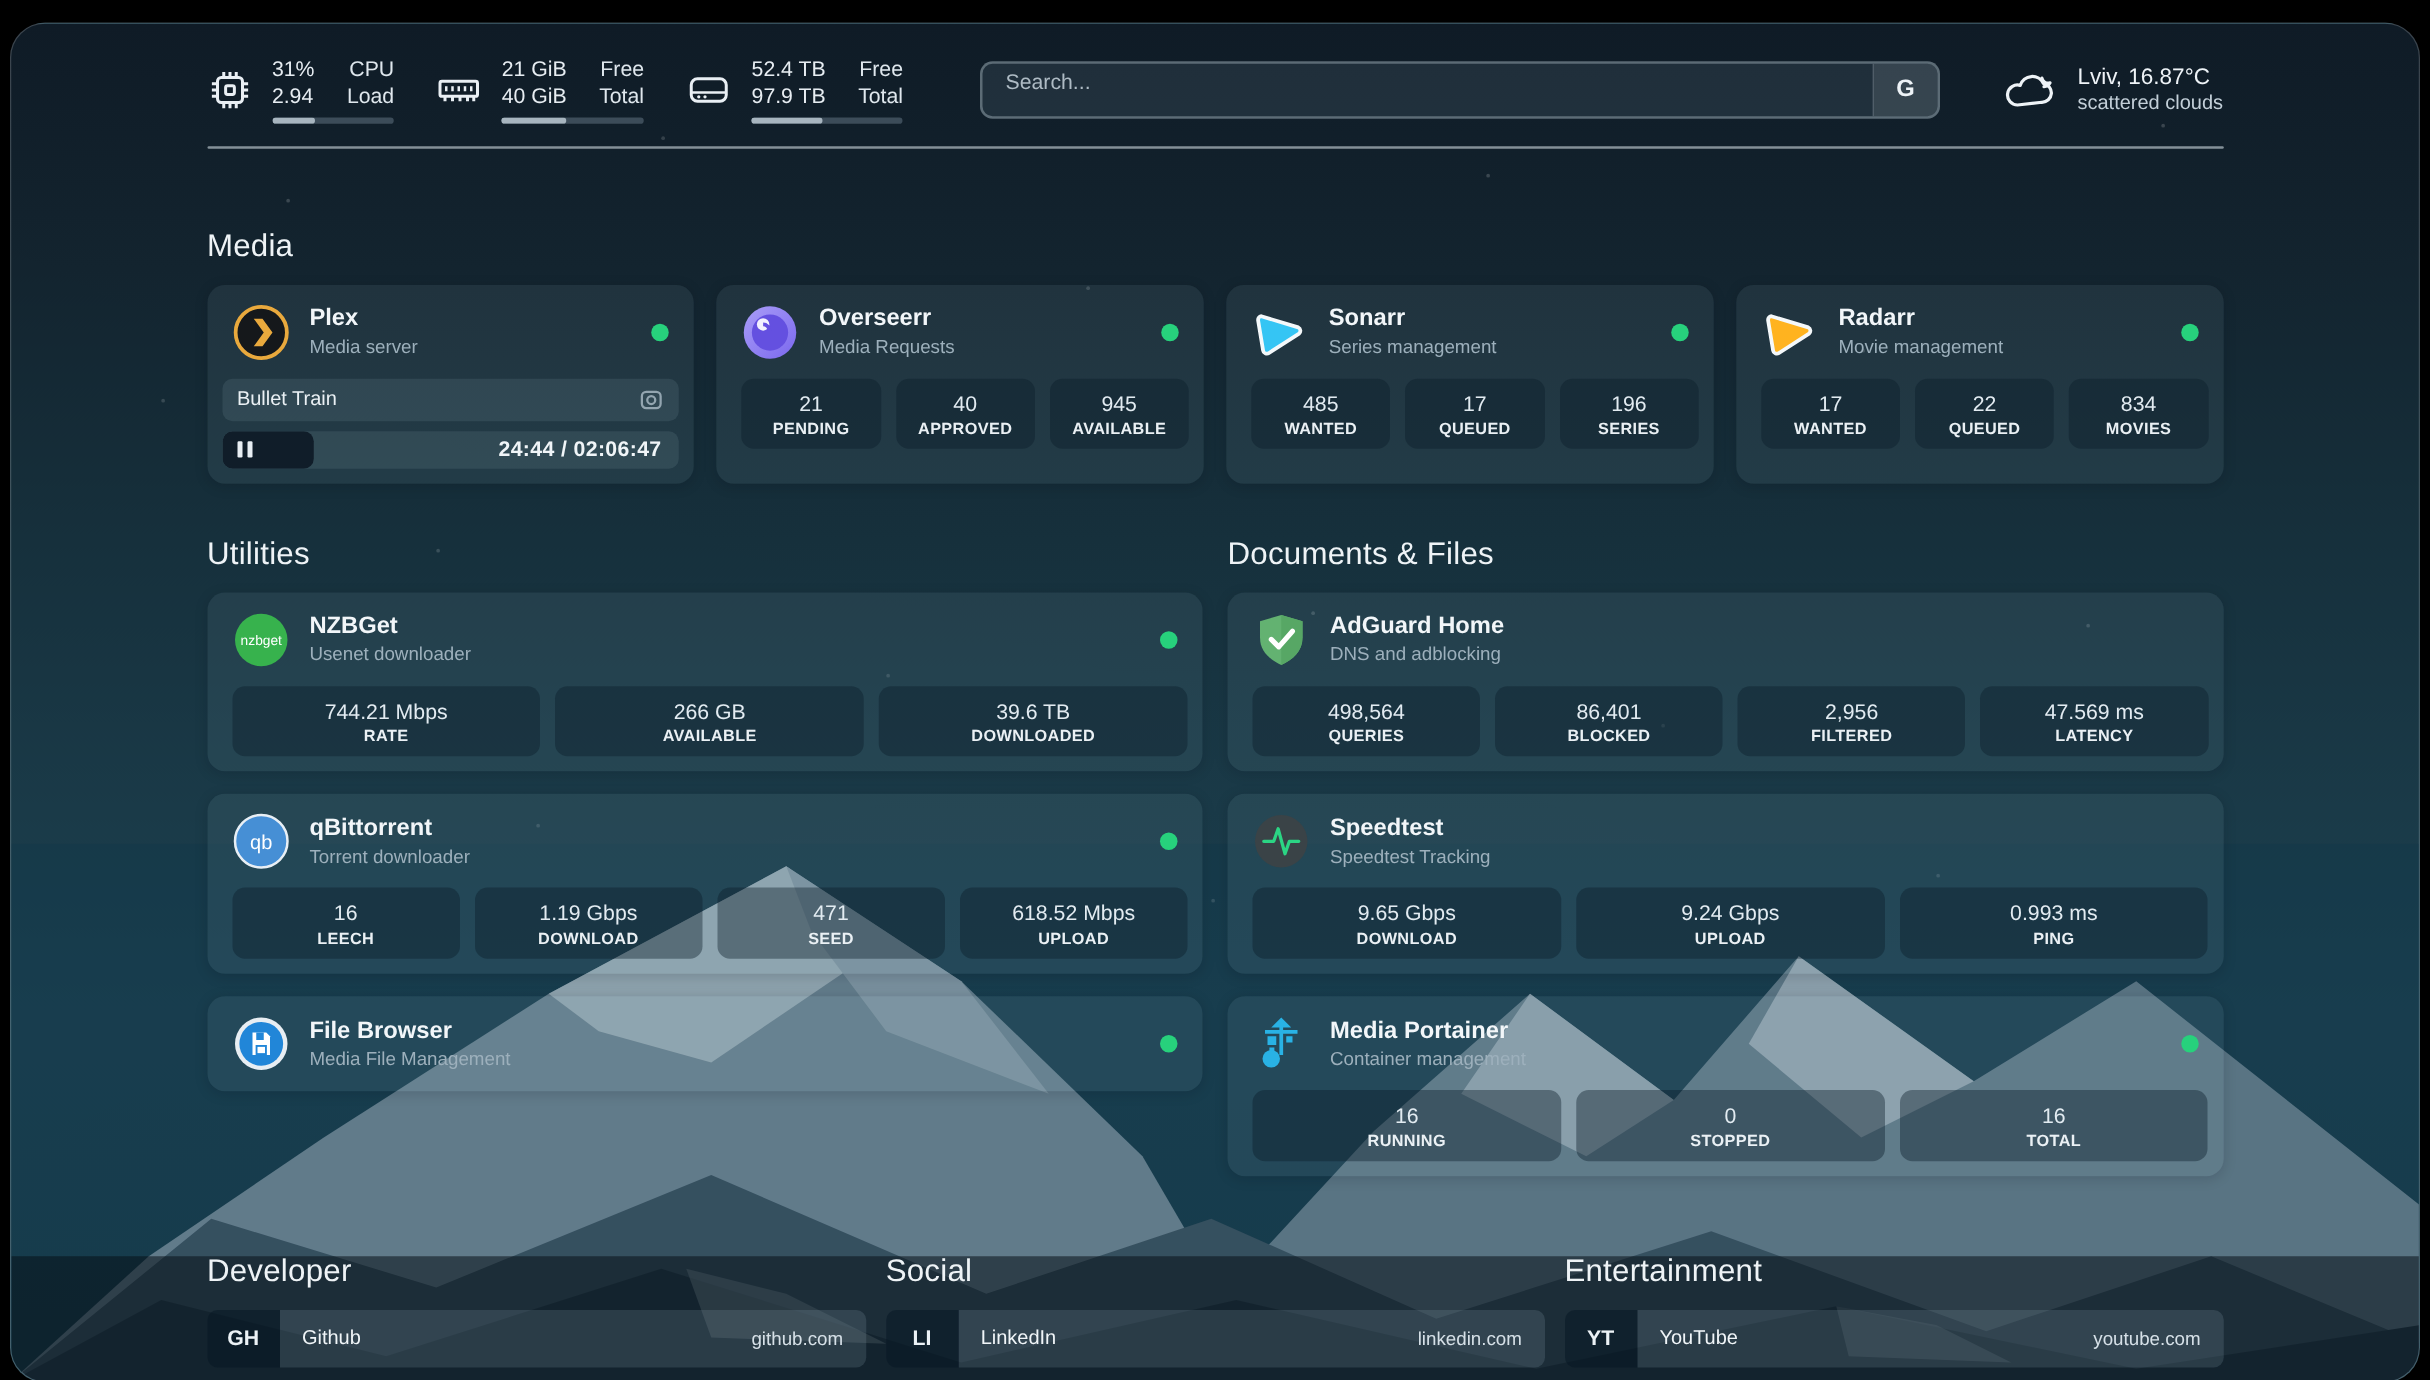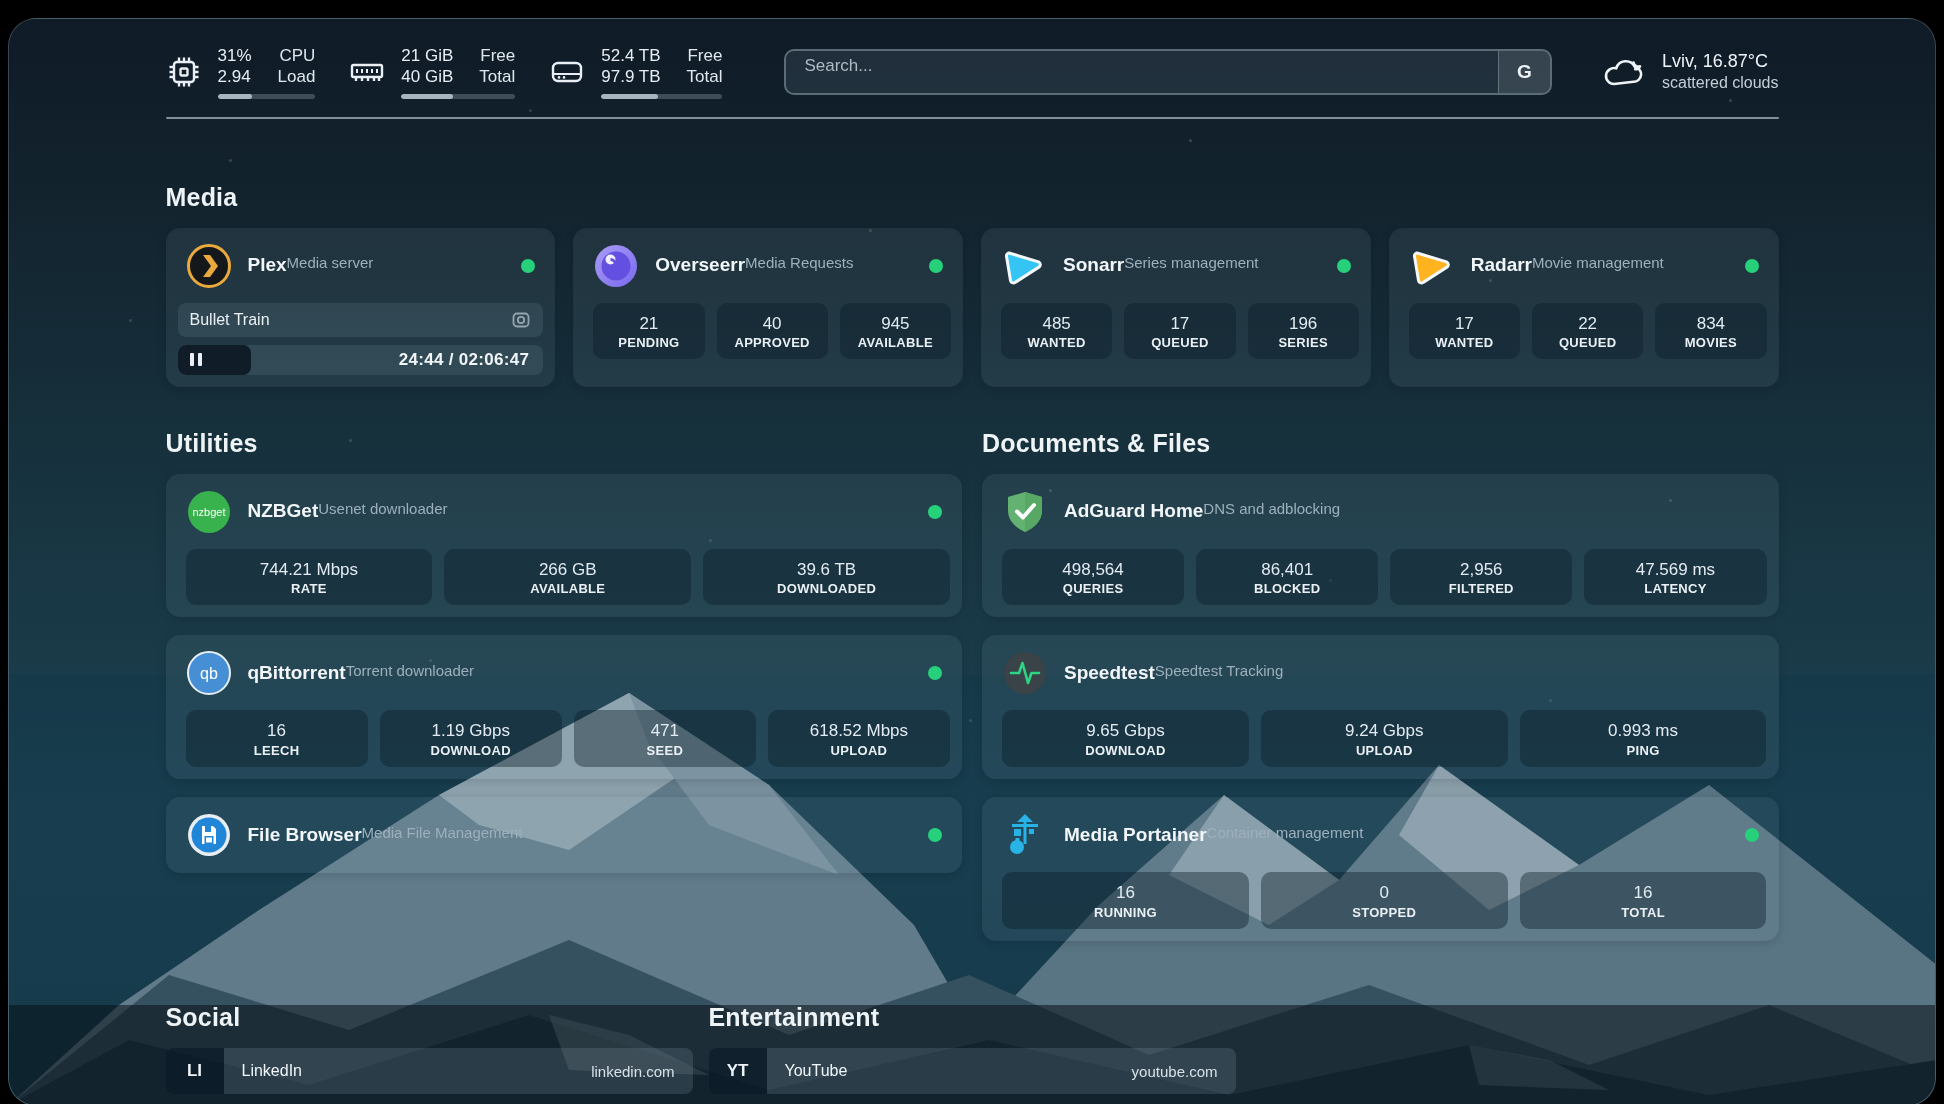--- a/index.html
+++ b/index.html
@@ -44,34 +44,34 @@
     background:rgba(255,255,255,.10); border-left:1px solid rgba(205,220,230,.3);
     display:flex; align-items:center; justify-content:center; font-size:19px; font-weight:700; color:#eef3f7; cursor:pointer;}
   .weather{ display:flex; align-items:center; gap:14px; }
   .weather .wicon{ width:48px; height:40px; color:#eef3f7; }
   .weather .wtxt{ display:flex; flex-direction:column; line-height:1.3; }
   .weather .wmain{ font-size:18px; color:#eef3f7; }
   .weather .wsub{ font-size:16px; color:#c3cfd8; }
   .sep{ margin-top:18px; height:2px; background:rgba(225,236,243,.55); border-radius:1px; }
 
   
-  .h-section{ font-size:25px; font-weight:700; color:#eef3f6; letter-spacing:.2px; }
+  .h-section{ font-size:25px; font-weight:400; color:#eef3f6; letter-spacing:.2px; }
   .media-title{ margin-top:64px; }
   .cards4{ margin-top:16px; display:grid; grid-template-columns:repeat(4,1fr); gap:18px; }
   .two-col-heads{ margin-top:42px; display:grid; grid-template-columns:1fr 1fr; gap:20px; }
   .two-cols{ margin-top:16px; display:grid; grid-template-columns:1fr 1fr; gap:20px; }
   .vstack{ display:flex; flex-direction:column; gap:18px; }
 
   .card{
     background:rgba(170,205,224,.085); border-radius:14px; overflow:hidden;
     box-shadow:0 2px 10px rgba(0,10,20,.15);
   }
   .card-head{ display:flex; align-items:center; gap:16px; padding:15px 20px 12px 20px; }
   .svc-icon{ width:46px; height:46px; flex:0 0 auto; display:flex; align-items:center; justify-content:center; }
-  .svc-txt{ display:flex; flex-direction:row; line-height:1.3; }
+  .svc-txt{ display:flex; flex-direction:column; line-height:1.3; }
   .svc-name{ font-size:19px; font-weight:600; color:#f2f6f9; }
   .svc-desc{ font-size:15px; color:#9db0bc; }
   .dot{ margin-left:auto; width:14px; height:14px; border-radius:50%; align-self:center; }
   .stats{ display:flex; gap:12px; padding:2px 12px 12px 20px; }
   .stat{ flex:1; background:rgba(10,28,40,.40); border-radius:10px; text-align:center; padding:10px 6px 9px 6px; }
   .stat-value{ font-size:17px; color:#e2ebf1; line-height:1.35; }
   .stat-label{ font-size:13px; font-weight:700; color:#eaf0f4; letter-spacing:.3px;text-align:center; }
 
   
   .plex-media{ margin:2px 12px 8px 12px; height:34px; background:rgba(190,215,230,.10); border-radius:8px;
@@ -541,20 +541,33 @@
               <div class="stat-value">16</div>
               <div class="stat-label">TOTAL</div>
             </div>
           </div>
         </div>
       </div>
     </div>
 
     <div class="bookmarks">
 
+      <div>
+        <div class="h-section">Developer</div>
+        <div class="bm-rows">
+          <div class="bm-row">
+            <div class="bm-abbr">GH</div>
+            <div class="bm-main">
+              <span class="bm-name">Github</span>
+              <span class="bm-url">github.com</span>
+            </div>
+          </div>
+
+        </div>
+      </div>
 
       <div>
         <div class="h-section">Social</div>
         <div class="bm-rows">
           <div class="bm-row">
             <div class="bm-abbr">LI</div>
             <div class="bm-main">
               <span class="bm-name">LinkedIn</span>
               <span class="bm-url">linkedin.com</span>
             </div>

